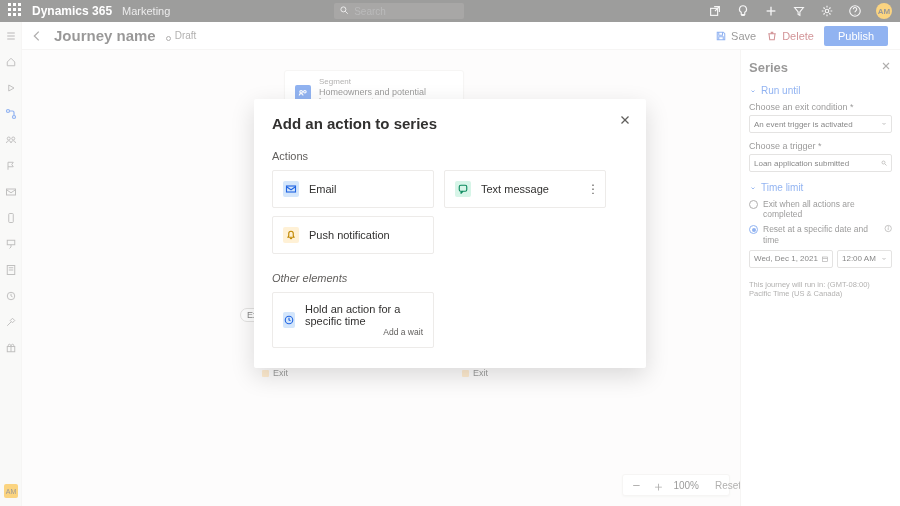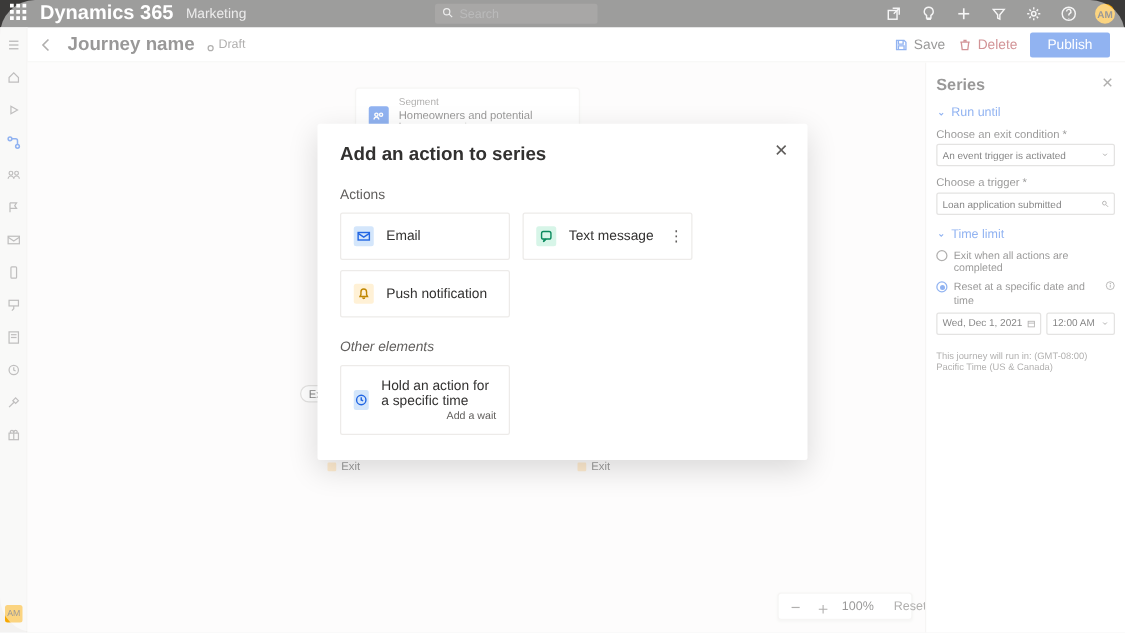--- a/index.html
+++ b/index.html
@@ -2,21 +2,21 @@
 <html><head>
 <meta charset="utf-8">
 <style>
   * { box-sizing: border-box; margin: 0; padding: 0; font-family: "Segoe UI", -apple-system, sans-serif; }
   body { width: 900px; height: 506px; background: #f5f5f5; overflow: hidden; font-size: 11px; color: #323130; position: relative; }
 
   
   .topbar { height: 22px; background: #3b3a39; display: flex; align-items: center; color: #fff; padding: 0 8px; }
   .waffle { width: 16px; height: 16px; display: grid; grid-template: repeat(3,3px)/repeat(3,3px); gap: 2px; margin-right: 8px; cursor: pointer; }
   .waffle span { background: #fff; }
-  .brand { font-size: 16px; font-weight: 600; margin-right: 10px; }
+  .brand { font-size: 12px; font-weight: 600; margin-right: 10px; }
   .brand-sub { font-size: 11px; opacity: .8; }
   .search-wrap { margin-left: auto; margin-right: auto; position: relative; left: -40px; }
   .search { width: 130px; height: 16px; background: #504e4d; border: none; border-radius: 2px; color: #fff; padding: 0 6px 0 20px; font-size: 10px; }
   .search-icon { position: absolute; left: 5px; top: 2px; width: 10px; height: 10px; opacity: .8; }
   .top-actions { display: flex; gap: 14px; align-items: center; }
   .top-icon { width: 14px; height: 14px; opacity: .9; cursor: pointer; }
   .avatar { width: 16px; height: 16px; border-radius: 50%; background: #f7a800; font-size: 8px; display: flex; align-items: center; justify-content: center; color: #323130; font-weight: 600; }
 
   
   .pagehead { height: 28px; background: #fff; border-bottom: 1px solid #edebe9; display: flex; align-items: center; padding: 0 12px 0 30px; }
@@ -65,27 +65,27 @@
   .sel-caret { position: absolute; right: 4px; top: 5px; width: 8px; height: 8px; color: #605e5c; pointer-events: none; }
   .radio-row { display: flex; align-items: flex-start; gap: 5px; margin-bottom: 5px; font-size: 8.5px; line-height: 1.2; }
   .radio { width: 9px; height: 9px; border: 1.5px solid #605e5c; border-radius: 50%; flex-shrink: 0; margin-top: 1px; position: relative; }
   .radio.checked { border-color: #2266e3; }
   .radio.checked::after { content: ''; position: absolute; inset: 1.5px; background: #2266e3; border-radius: 50%; }
   .inline-inputs { display: flex; gap: 4px; }
   .inline-inputs .sel-wrap { flex: 1; }
   .hint { font-size: 7.5px; color: #605e5c; margin-top: 4px; line-height: 1.2; }
 
   
-  .overlay { position: absolute; inset: 0; background: rgba(255,255,255,0.5); display: flex; align-items: center; justify-content: center; border-radius: 28px; }
+  .overlay { position: absolute; inset: 0; background: rgba(255,255,255,0.5); display: flex; align-items: center; justify-content: center; }
   .modal { width: 392px; background: #fff; border-radius: 2px; box-shadow: 0 8px 24px rgba(0,0,0,.14); padding: 16px 18px 20px; position: relative; top: -20px; }
   .modal h2 { font-size: 15px; font-weight: 600; margin-bottom: 18px; }
   .modal-close { position: absolute; right: 14px; top: 14px; width: 14px; height: 14px; cursor: pointer; color: #605e5c; }
   .msub { font-size: 11px; color: #605e5c; margin-bottom: 8px; }
   .card-grid { display: flex; gap: 10px; flex-wrap: wrap; }
-  .card { width: 136px; border: 1px solid #edebe9; border-radius: 2px; padding: 10px; display: flex; align-items: center; gap: 10px; cursor: pointer; position: relative; }
+  .card { width: 162px; border: 1px solid #edebe9; border-radius: 2px; padding: 10px; display: flex; align-items: center; gap: 10px; cursor: pointer; position: relative; }
   .card-icon { width: 16px; height: 16px; border-radius: 2px; display: flex; align-items: center; justify-content: center; font-size: 9px; color: #fff; }
   .card-title { font-size: 11px; }
   .card-sub { font-size: 8.5px; color: #605e5c; text-align: right; }
   .row2 { margin-top: 8px; }
   .sec2 { margin-top: 18px; font-style: italic; }
   .kebab { position: absolute; right: 6px; top: 50%; transform: translateY(-50%); color: #605e5c; cursor: pointer; font-size: 12px; line-height: 1; }
 
   svg { display: block; }
 </style>
 </head>

